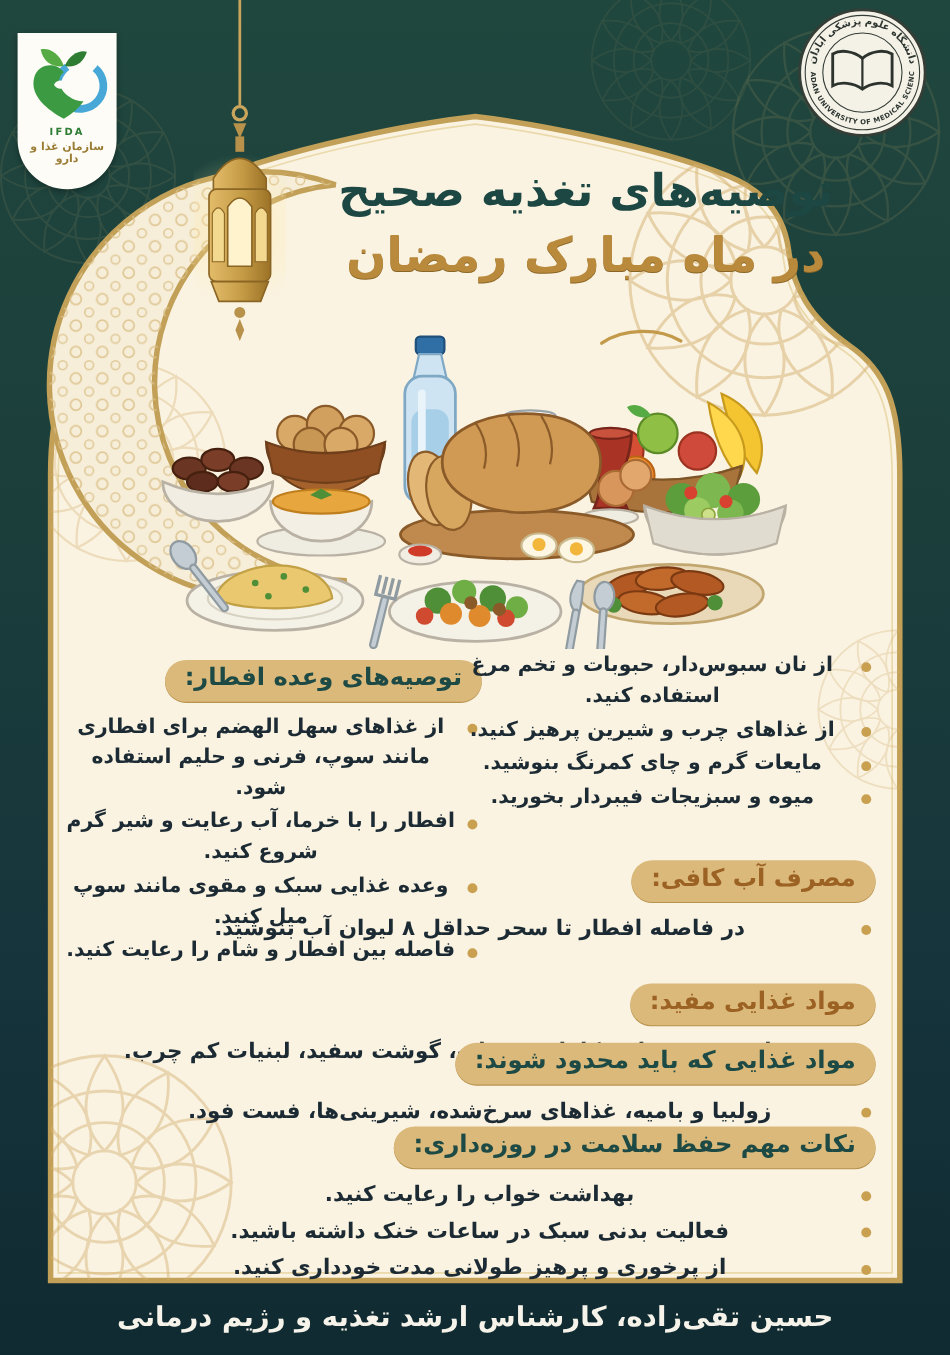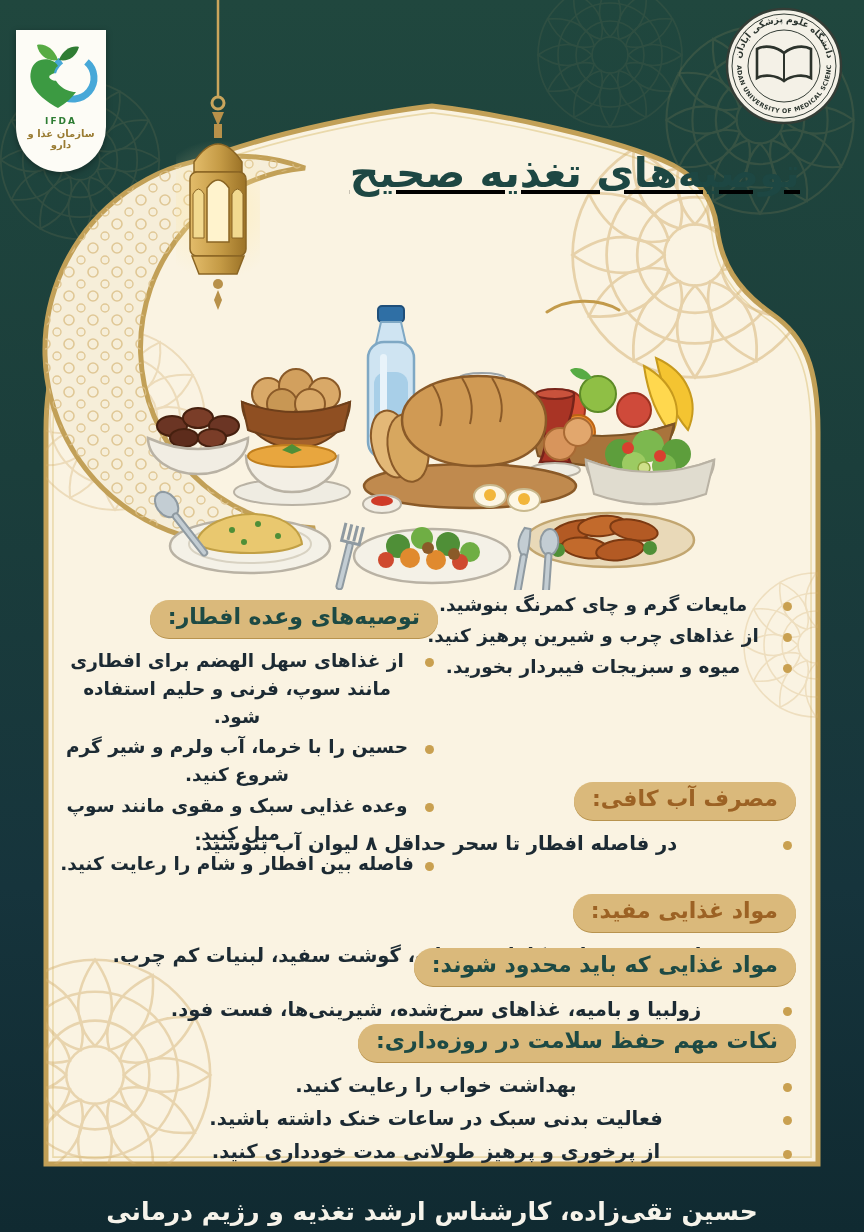--- a/index.html
+++ b/index.html
@@ -11,21 +11,21 @@
   svg{display:block}
   .abs{position:absolute}
 
   
   .ifda-badge{left:16px;top:0;width:90px;height:142px;background:#fdfcf6;
     border-radius:0 0 45px 45px;box-shadow:0 2px 6px rgba(0,0,0,.35);text-align:center;margin-top:30px;}
   .ifda-badge .acr{font-size:9px;letter-spacing:2px;color:#2e7d34;font-weight:bold;margin-top:-2px;}
   .ifda-badge .org{font-size:10px;color:#9a7c33;font-weight:bold;direction:rtl;margin-top:2px;}
 
   
-  .title{left:280px;right:64px;top:148px;direction:rtl;text-decoration:underline;}
+  .title{left:280px;right:79px;top:148px;text-align:center;direction:rtl;}
   .t1{color:#1d4743;font-size:41px;font-weight:bold;line-height:1.25;}
   .t2{color:#b9893c;font-size:43px;font-weight:bold;margin-top:8px;
       text-shadow:0 1px 0 #8a6626;}
 
   
   .sec{direction:rtl;text-align:right;}
   .pill{display:inline-block;background:#dab97b;border-radius:22px;padding:4px 18px 9px;
         font-weight:bold;font-size:22px;color:#1d4a44;box-shadow:0 1px 0 #b8934e;}
   .sec.brown .pill{color:#9c6224;margin-top:20px;}
   .sec ul{list-style:none;margin:9px 0 0;padding:0;}
@@ -36,21 +36,21 @@
   .sec.cols li{font-size:18.5px;line-height:1.5;}
   .sec-iftar{left:60px;width:378px;top:600px;}
   .sec-suhoor{right:68px;width:382px;top:582px;}
   .sec-water{right:68px;left:100px;top:762px;}
   .sec-useful{right:68px;left:100px;top:874px;}
   .sec-limit{right:68px;left:100px;top:948px;}
   .sec-health{right:68px;left:100px;top:1024px;}
 
   
   .footer{left:0;right:0;top:1182px;text-align:center;color:#f6f3ea;font-weight:bold;
-          font-size:25px;direction:rtl;margin-top:15px;}
+          font-size:25px;direction:rtl;}
 </style>
 </head>
 <body>
 
 <div id="stage">
 
   <svg class="abs" style="left:0;top:0" width="864" height="1232" viewBox="0 0 864 1232">
     <defs>
       <g id="flo" fill="none" stroke="#d3b070" stroke-width="1.6">
         <circle r="18"></circle>
@@ -153,20 +153,21 @@
     <text font-size="9" font-weight="bold" fill="#2c352f" font-family="DejaVu Sans, sans-serif">
       <textPath href="#arcT" startOffset="50%" text-anchor="middle">دانشگاه علوم پزشکی آبادان</textPath>
     </text>
     <text font-size="6.2" font-weight="bold" fill="#2c352f" letter-spacing="0.4" font-family="DejaVu Sans, sans-serif">
       <textPath href="#arcB" startOffset="50%" text-anchor="middle">ABADAN UNIVERSITY OF MEDICAL SCIENCES</textPath>
     </text>
   </svg>
 
   <div class="abs title">
     <div class="t1">توصیه‌های تغذیه صحیح</div>
+    <div class="t2">در ماه مبارک رمضان</div>
   </div>
   <svg class="abs" style="left:545px;top:296px" width="76" height="22" viewBox="0 0 76 22">
     <path d="M2 16 C 22 2 54 2 74 14" fill="none" stroke="#c29a4a" stroke-width="3" stroke-linecap="round"></path>
   </svg>
 
   <svg class="abs" style="left:140px;top:298px" width="584" height="292" viewBox="0 0 584 292">
 
     <g>
       <circle cx="128" cy="96" r="16" fill="#d9a968" stroke="#8a5a28" stroke-width="2"></circle>
       <circle cx="156" cy="88" r="17" fill="#d2a05e" stroke="#8a5a28" stroke-width="2"></circle>
@@ -310,30 +311,31 @@
         <ellipse cx="408" cy="244" rx="9" ry="13" stroke-width="2"></ellipse>
         <rect x="405" y="255" width="6" height="42" rx="3" stroke-width="2"></rect>
       </g>
     </g>
   </svg>
 
   <div class="abs sec cols sec-iftar">
     <span class="pill">توصیه‌های وعده افطار:</span>
     <ul>
       <li>از غذاهای سهل الهضم برای افطاری مانند سوپ، فرنی و حلیم استفاده شود.</li>
-      <li>حسین را با خرما، آب ولرم و شیر گرم شروع کنید.</li>
+      <li>افطار را با خرما، آب رعایت و شیر گرم شروع کنید.</li>
       <li>وعده غذایی سبک و مقوی مانند سوپ میل کنید.</li>
       <li>فاصله بین افطار و شام را رعایت کنید.</li>
     </ul>
   </div>
 
   <div class="abs sec cols sec-suhoor">
     <ul>
+      <li>از نان سبوس‌دار، حبوبات و تخم مرغ استفاده کنید.</li>
+      <li>از غذاهای چرب و شیرین پرهیز کنید.</li>
       <li>مایعات گرم و چای کمرنگ بنوشید.</li>
-      <li>از غذاهای چرب و شیرین پرهیز کنید.</li>
       <li>میوه و سبزیجات فیبردار بخورید.</li>
     </ul>
   </div>
 
   <div class="abs sec brown sec-water">
     <span class="pill">مصرف آب کافی:</span>
     <ul>
       <li>در فاصله افطار تا سحر حداقل ۸ لیوان آب بنوشید.</li>
     </ul>
   </div>

